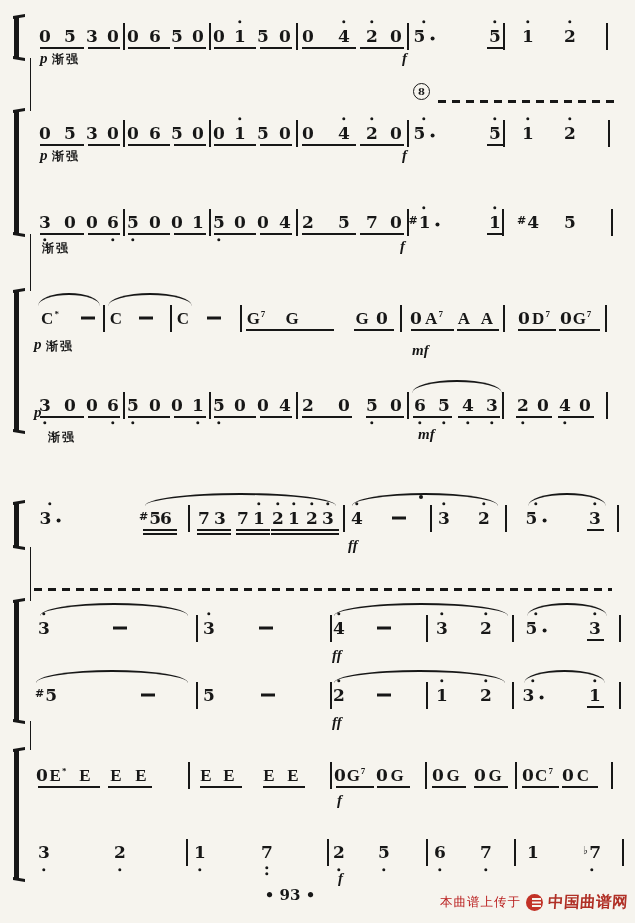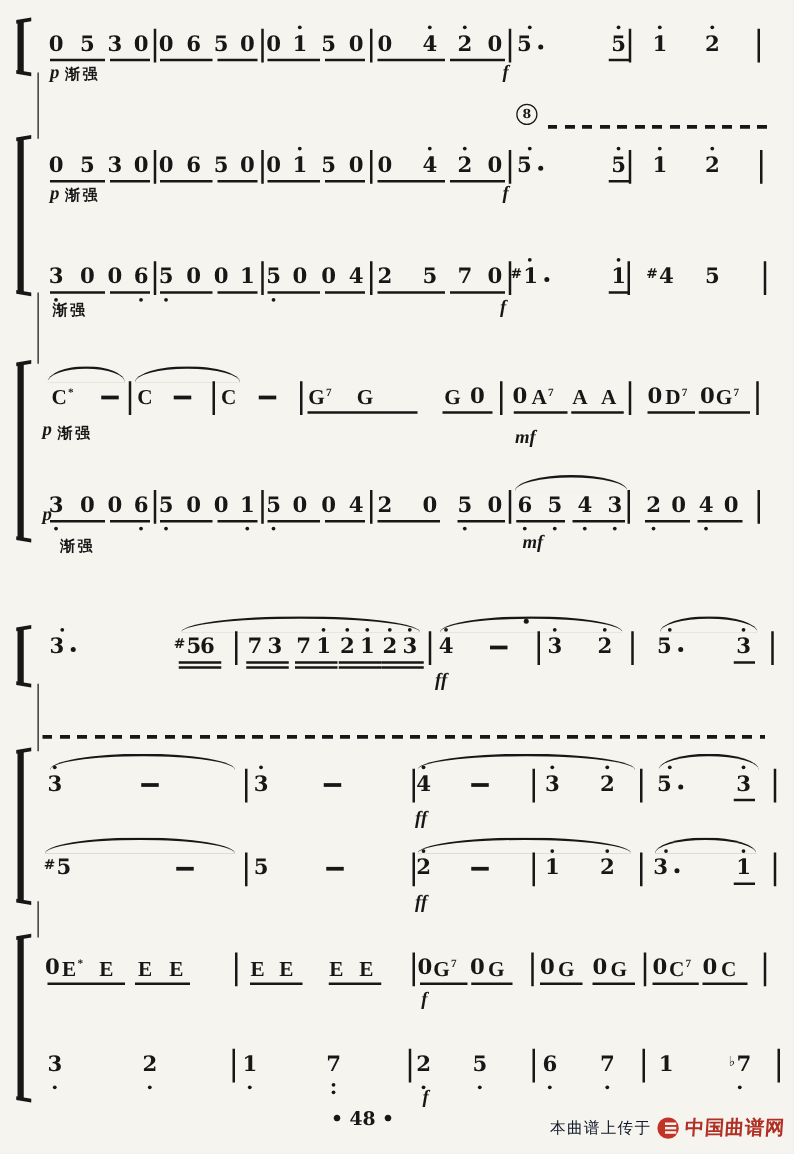--- a/index.html
+++ b/index.html
@@ -53,21 +53,21 @@
     font-size:10px; font-weight:bold; text-align:center; line-height:15px;
     font-family:"DejaVu Serif", serif;
   }
   .artifact{ position:absolute; width:4px; height:4px; border-radius:50%; background:#171717; transform:translate(-50%,-50%);}
   
   .pagenum{
     position:absolute; left:230px; top:886px; width:120px; text-align:center;
     font-family:"DejaVu Serif", serif; font-weight:bold; font-size:15px;
   }
   .watermark{ position:absolute; left:440px; top:892px; display:flex; align-items:center; gap:5px;}
-  .wm-text{ font-size:12.5px; color:#0f172a; letter-spacing:1px;}
+  .wm-text{ font-size:12.5px; color:#b91c1c; letter-spacing:1px;}
   .wm-logo{ position:relative; width:17px; height:17px; border-radius:50%; background:#c23227; display:inline-block;}
   .wm-logo::before{
     content:''; position:absolute; right:2px; top:4px; width:9px; height:1.8px; background:#f6f4ee;
     box-shadow:0 3.5px 0 #f6f4ee, 0 7px 0 #f6f4ee;
   }
   .wm-site{ font-size:15.5px; font-weight:bold; color:#b03026; letter-spacing:0.5px; transform:skewX(-4deg);}
 </style>
 </head>
 <body>
 
@@ -472,20 +472,20 @@
       <div class="odot" style="left: 440px; top: 870px;"></div>
       <span class="note" style="left: 486px; top: 852px;">7</span>
       <div class="odot" style="left: 486px; top: 870px;"></div>
       <span class="note" style="left: 533px; top: 852px;">1</span>
       <span class="note" style="left: 592px; top: 852px;"><span class="acc">♭</span>7</span>
       <div class="odot" style="left: 592px; top: 870px;"></div>
     </div>
 
   <span class="ottava">8</span>
 
-  <div class="pagenum">• 48 •</div>
+  <div class="pagenum">• 93 •</div>
 
   <div class="watermark">
     <span class="wm-text">本曲谱上传于</span>
     <span class="wm-logo"></span>
     <span class="wm-site">中国曲谱网</span>
   </div>
 </div>
 
 </body></html>

